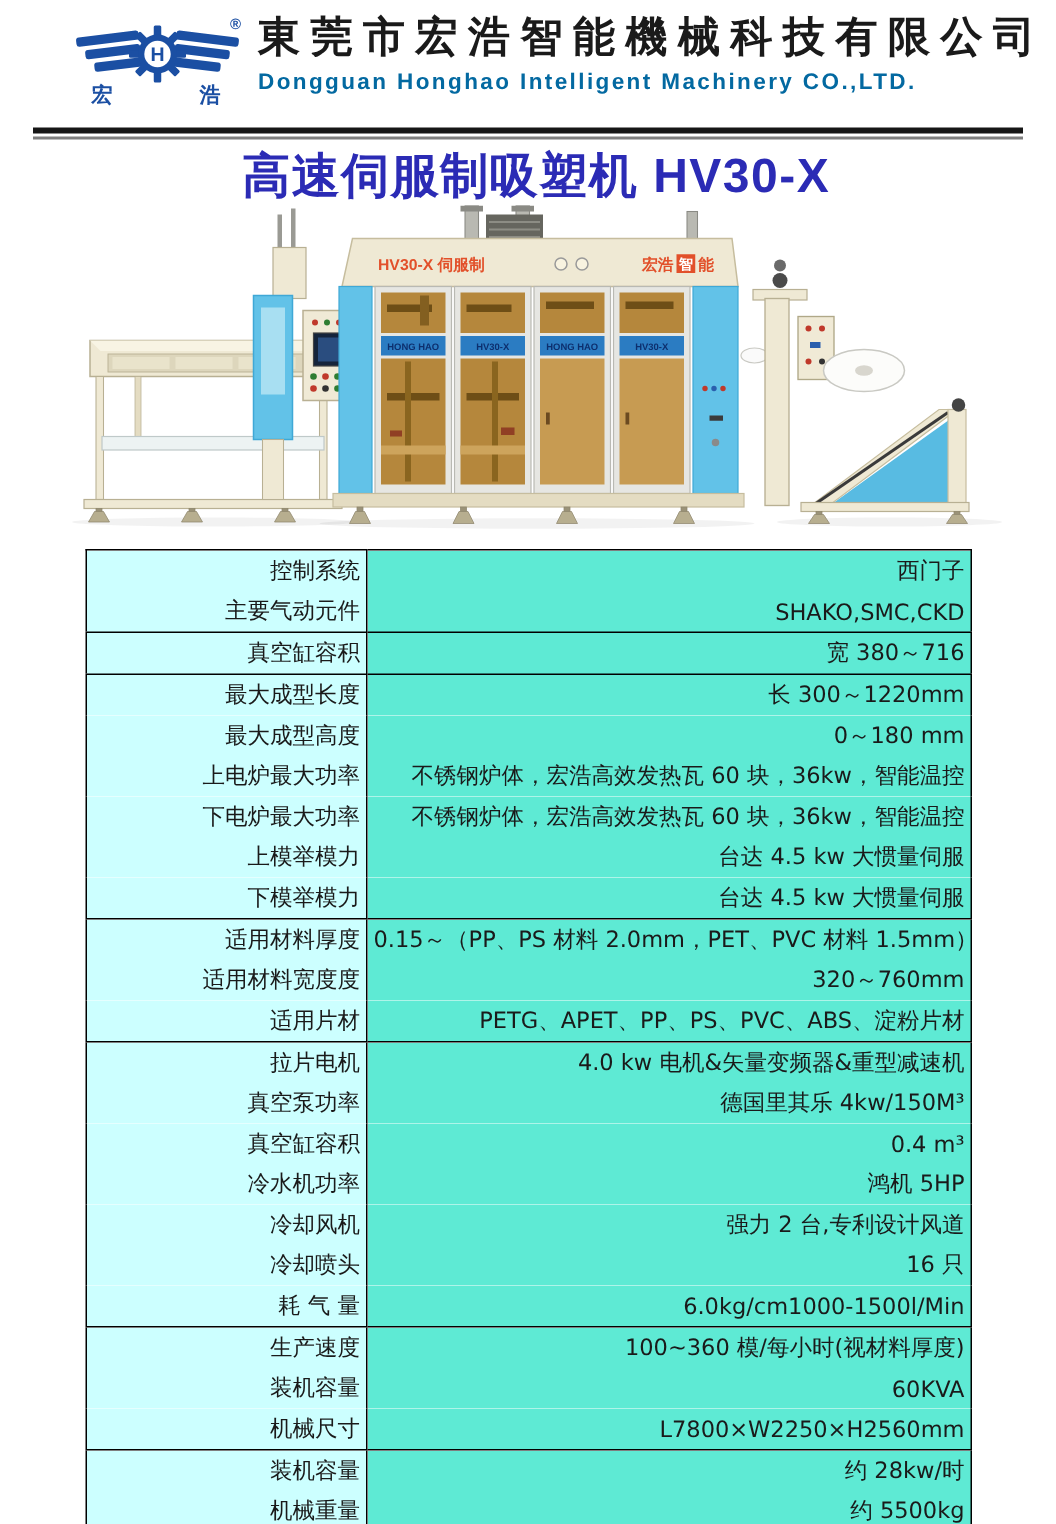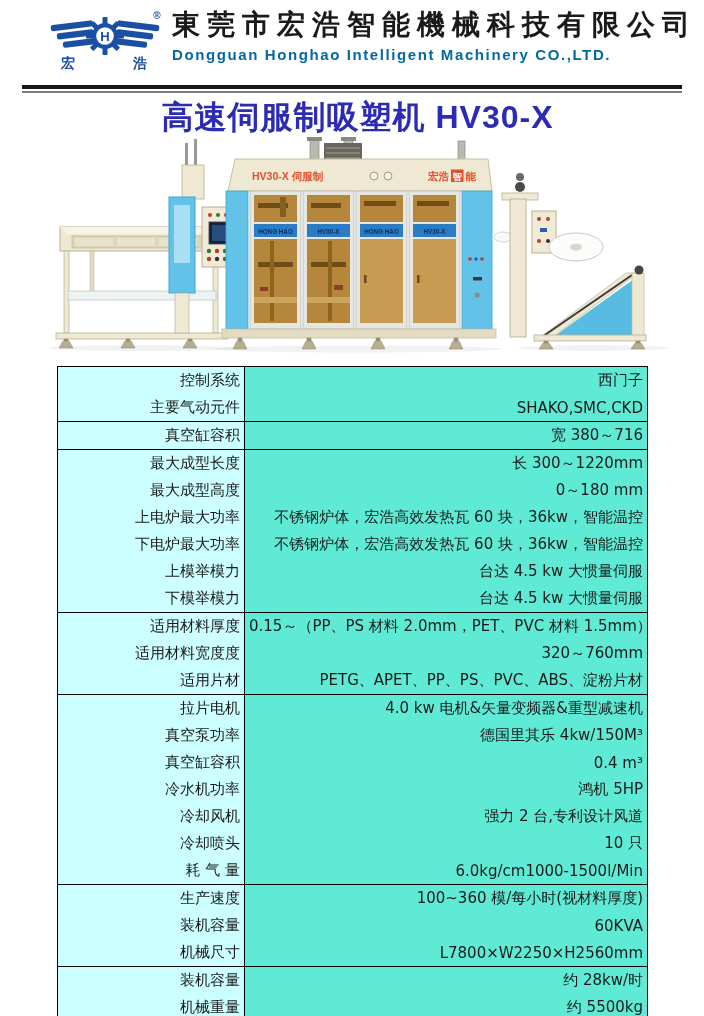--- a/index.html
+++ b/index.html
@@ -319,21 +319,21 @@
       <tr>
         <td class="label">冷水机功率</td>
         <td class="value">鸿机 5HP</td>
       </tr>
       <tr>
         <td class="label">冷却风机</td>
         <td class="value">强力 2 台,专利设计风道</td>
       </tr>
       <tr>
         <td class="label">冷却喷头</td>
-        <td class="value">10 只</td>
+        <td class="value">16 只</td>
       </tr>
       <tr>
         <td class="label">耗 气 量</td>
         <td class="value">6.0kg/cm1000-1500l/Min</td>
       </tr>
       <tr class="group-start">
         <td class="label">生产速度</td>
         <td class="value">100~360 模/每小时(视材料厚度)</td>
       </tr>
       <tr>

